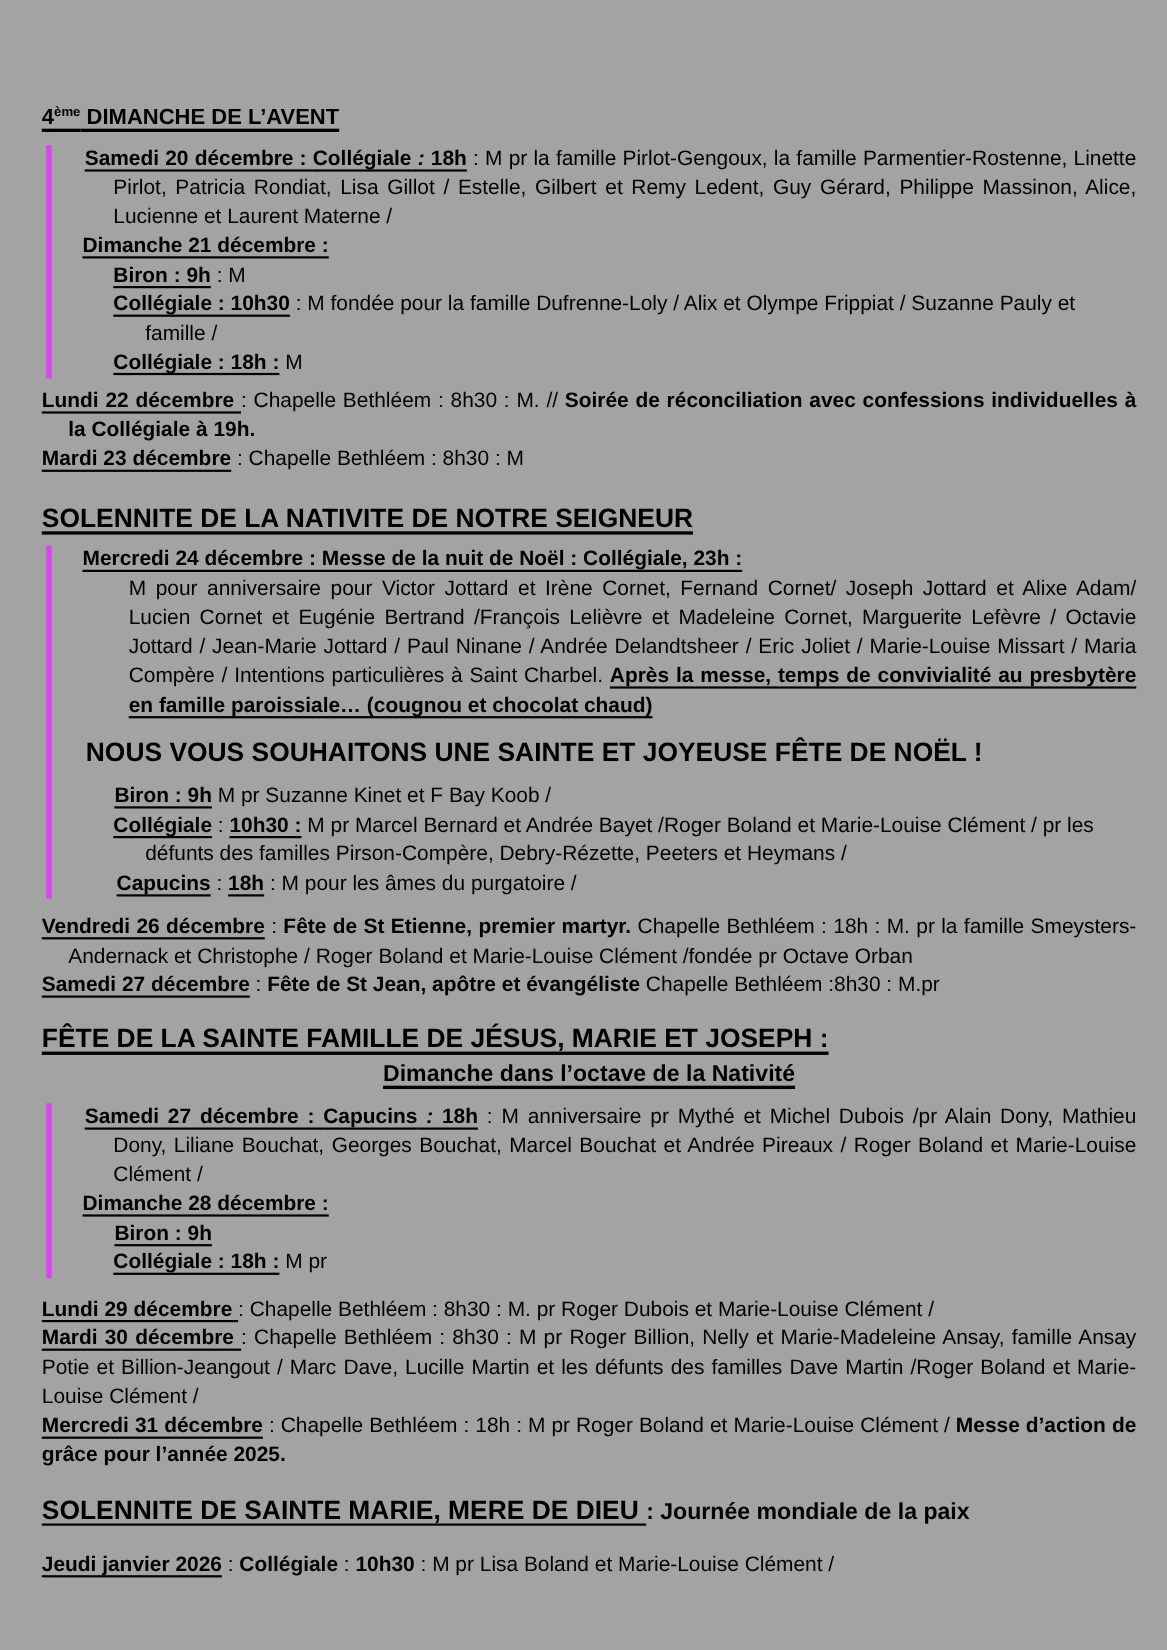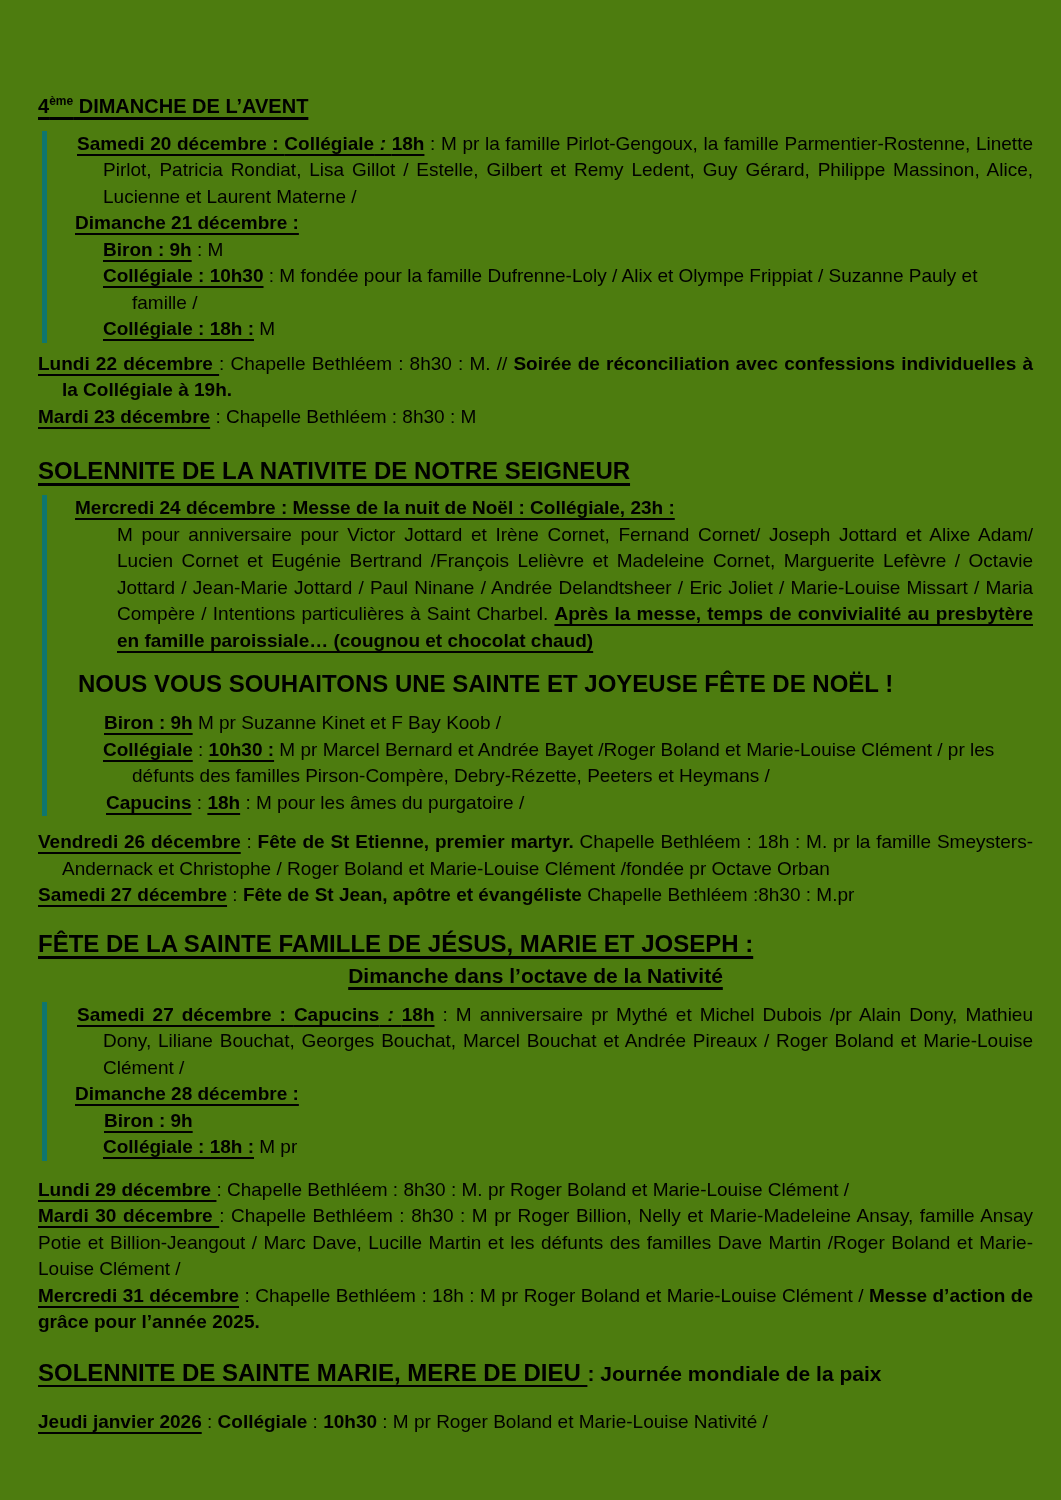--- a/index.html
+++ b/index.html
@@ -6,38 +6,38 @@
     margin: 0;
     padding: 0;
     background: #ffffff;
   }
   .page {
     position: relative;
     width: 1061px;
     height: 1500px;
     box-sizing: border-box;
     padding: 88px 28px 0 38px;
-    background: #4d7c0f;
+    background: #a3a3a3;
     color: #000000;
     font-family: "Liberation Sans", "DejaVu Sans", sans-serif;
     overflow: hidden;
   }
   .ln {
     font-size: 19px;
     line-height: 26.5px;
     margin: 0;
   }
   .just { text-align: justify; }
   .h1 { font-size: 24px; line-height: 30px; font-weight: bold; }
   .h2 { font-size: 24px; line-height: 30px; font-weight: bold; }
   .h3 { font-size: 20px; line-height: 26px; font-weight: bold; }
   .hsub { font-size: 21px; line-height: 28px; font-weight: bold; text-align: center; }
   .u { text-decoration: underline; text-decoration-thickness: 2.5px; text-underline-offset: 4px; }
   .barblock {
-    border-left: 5px solid #0f766e;
+    border-left: 5px solid #d946ef;
     margin-left: 4px;
   }
   
   .s-r   { font-weight: 400; }
   .s-b   { font-weight: 700; }
   .s-bu  { font-weight: 700; text-decoration: underline; text-decoration-thickness: 2px; text-underline-offset: 3.5px; }
   .s-bui { font-weight: 700; font-style: italic; text-decoration: underline; text-decoration-thickness: 2px; text-underline-offset: 3.5px; }
   .s-sup { font-weight: 700; font-size: 0.6em; vertical-align: super; }
   .s-bsm { font-weight: 700; font-size: 21px; text-align: right; }
 </style>
@@ -76,21 +76,21 @@
   <div class="ln h1 u" style="margin-top:20px"><span class="s-b">FÊTE DE LA SAINTE FAMILLE DE JÉSUS, MARIE ET JOSEPH :</span></div>
   <div class="ln hsub u" style="margin-top:3px"><span class="s-b">Dimanche dans l’octave de la Nativité</span></div>
 
   <div class="barblock" style="margin-top:12px">
     <div class="ln just" style="margin-left:56px;text-indent:-26px"><span class="s-bu">Samedi 27 décembre : </span><span class="s-bu">Capucins</span><span class="s-bui"> : </span><span class="s-bu">18h</span><span class="s-r"> : M anniversaire pr Mythé et Michel Dubois /pr Alain Dony, Mathieu Dony, Liliane Bouchat, Georges Bouchat, Marcel Bouchat et Andrée Pireaux / Roger Boland et Marie-Louise Clément /</span></div>
     <div class="ln" style="margin-left:28px"><span class="s-bu">Dimanche 28 décembre :</span></div>
     <div class="ln" style="margin-left:57px"><span class="s-bu">Biron : 9h</span></div>
     <div class="ln" style="margin-left:56px"><span class="s-bu">Collégiale : 18h :</span><span class="s-r"> M pr</span></div>
   </div>
 
-  <div class="ln" style="margin-top:16px"><span class="s-bu">Lundi 29 décembre </span><span class="s-r">: Chapelle Bethléem : 8h30 : M. pr Roger Boland et Marie-Louise Clément /</span></div>
+  <div class="ln" style="margin-top:16px"><span class="s-bu">Lundi 29 décembre </span><span class="s-r">: Chapelle Bethléem : 8h30 : M. pr Roger Dubois et Marie-Louise Clément /</span></div>
   <div class="ln just"><span class="s-bu">Mardi 30 décembre </span><span class="s-r">:  Chapelle Bethléem : 8h30 : M pr Roger Billion, Nelly et Marie-Madeleine Ansay, famille Ansay Potie et Billion-Jeangout / Marc Dave, Lucille Martin et les défunts des familles Dave Martin /Roger Boland et Marie-Louise Clément /</span></div>
   <div class="ln just"><span class="s-bu">Mercredi 31 décembre</span><span class="s-r"> : Chapelle Bethléem : 18h : M pr Roger Boland et Marie-Louise Clément / </span><span class="s-b">Messe d’action de grâce pour l’année 2025.</span></div>
 
   <div class="ln h1" style="margin-top:22px"><span class="s-bu">SOLENNITE DE SAINTE MARIE, MERE DE DIEU </span><span class="s-bsm">: Journée mondiale de la paix</span></div>
 
-  <div class="ln" style="margin-top:20px"><span class="s-bu">Jeudi janvier 2026</span><span class="s-r"> : </span><span class="s-b">Collégiale</span><span class="s-r"> : </span><span class="s-b">10h30</span><span class="s-r"> : M pr Roger Boland et Marie-Louise Nativité /</span></div>
+  <div class="ln" style="margin-top:20px"><span class="s-bu">Jeudi janvier 2026</span><span class="s-r"> : </span><span class="s-b">Collégiale</span><span class="s-r"> : </span><span class="s-b">10h30</span><span class="s-r"> : M pr Lisa Boland et Marie-Louise Clément /</span></div>
 
 </div>
 
 </body></html>

